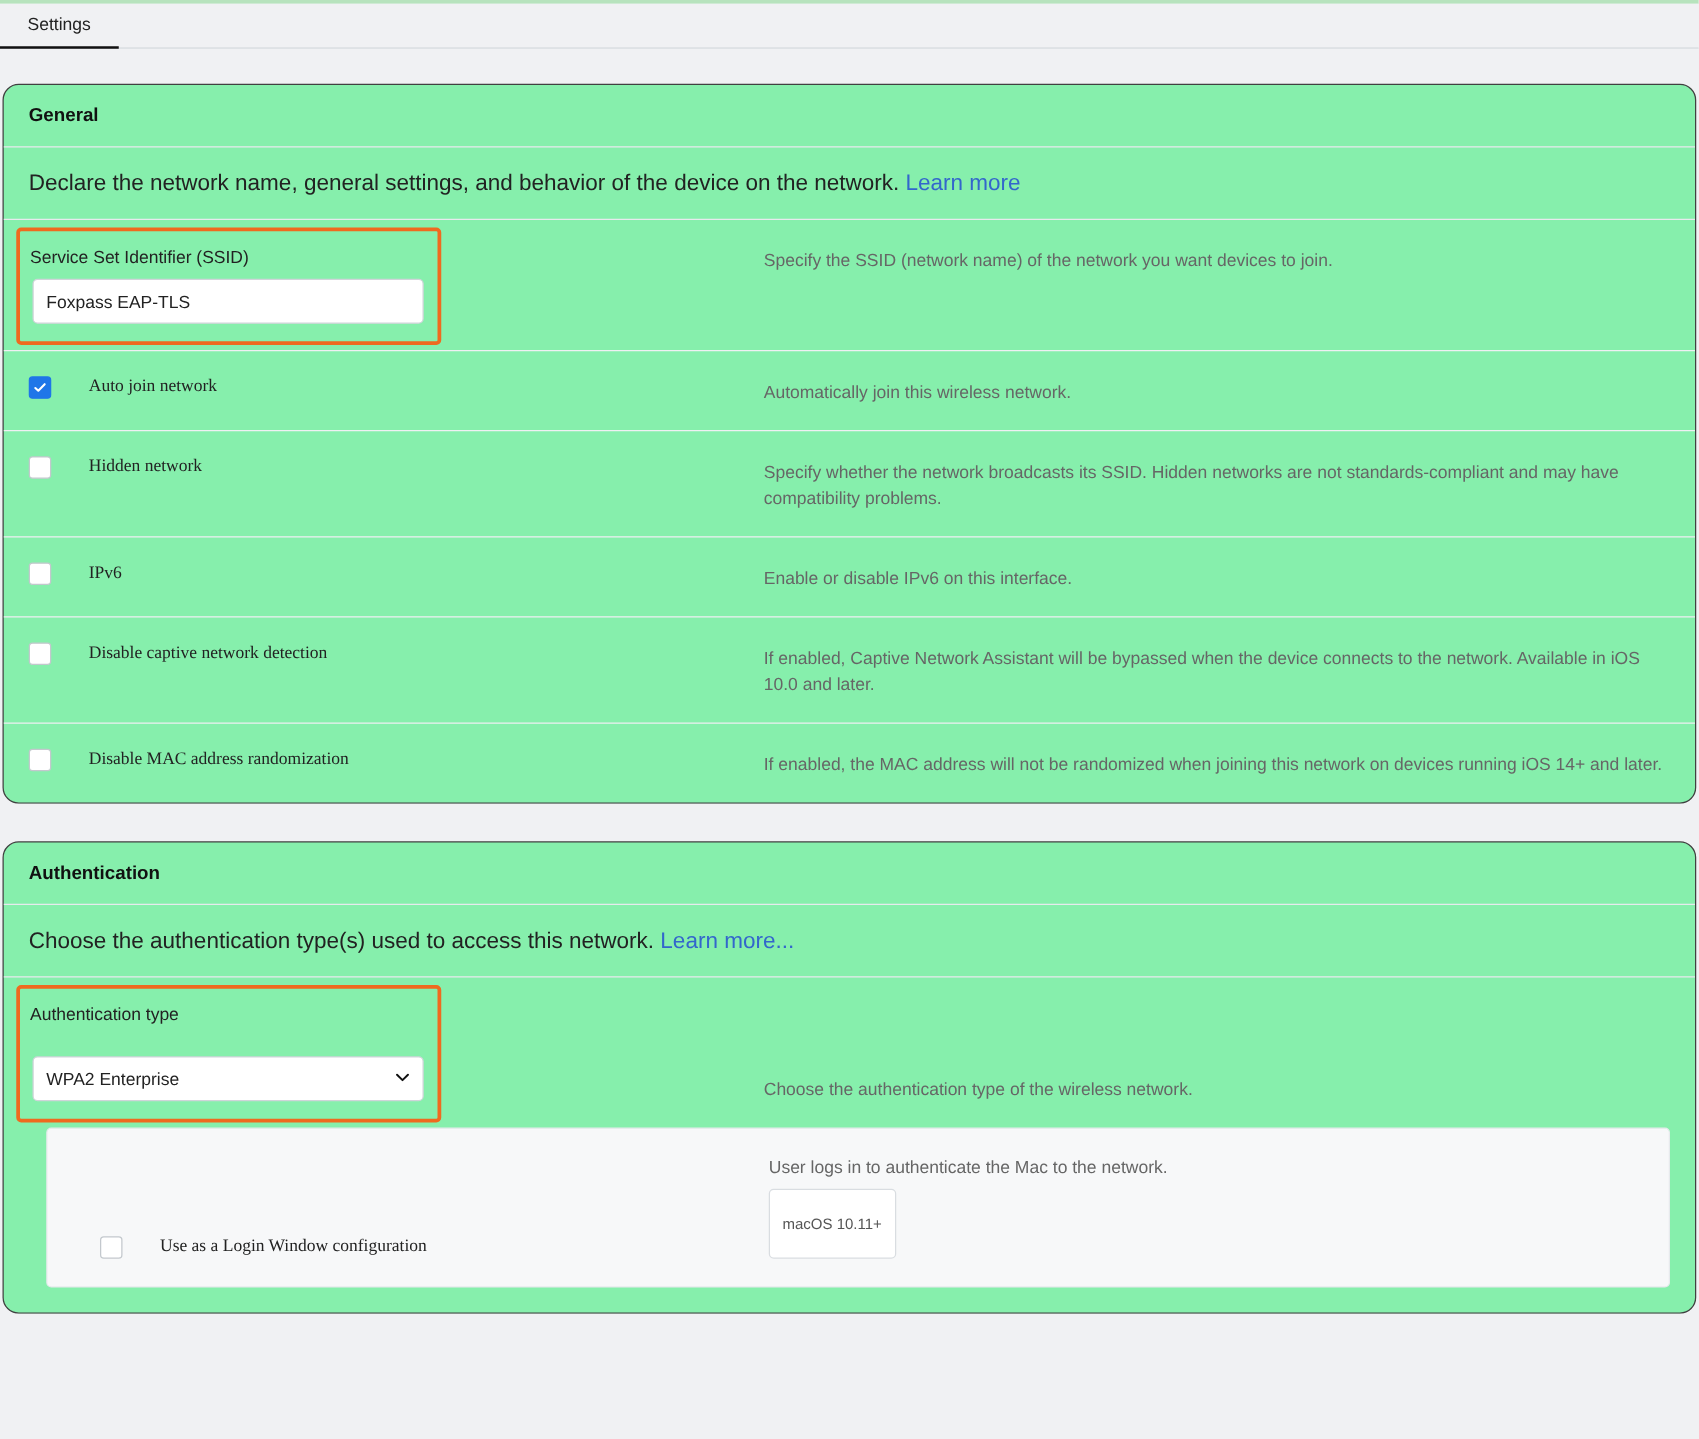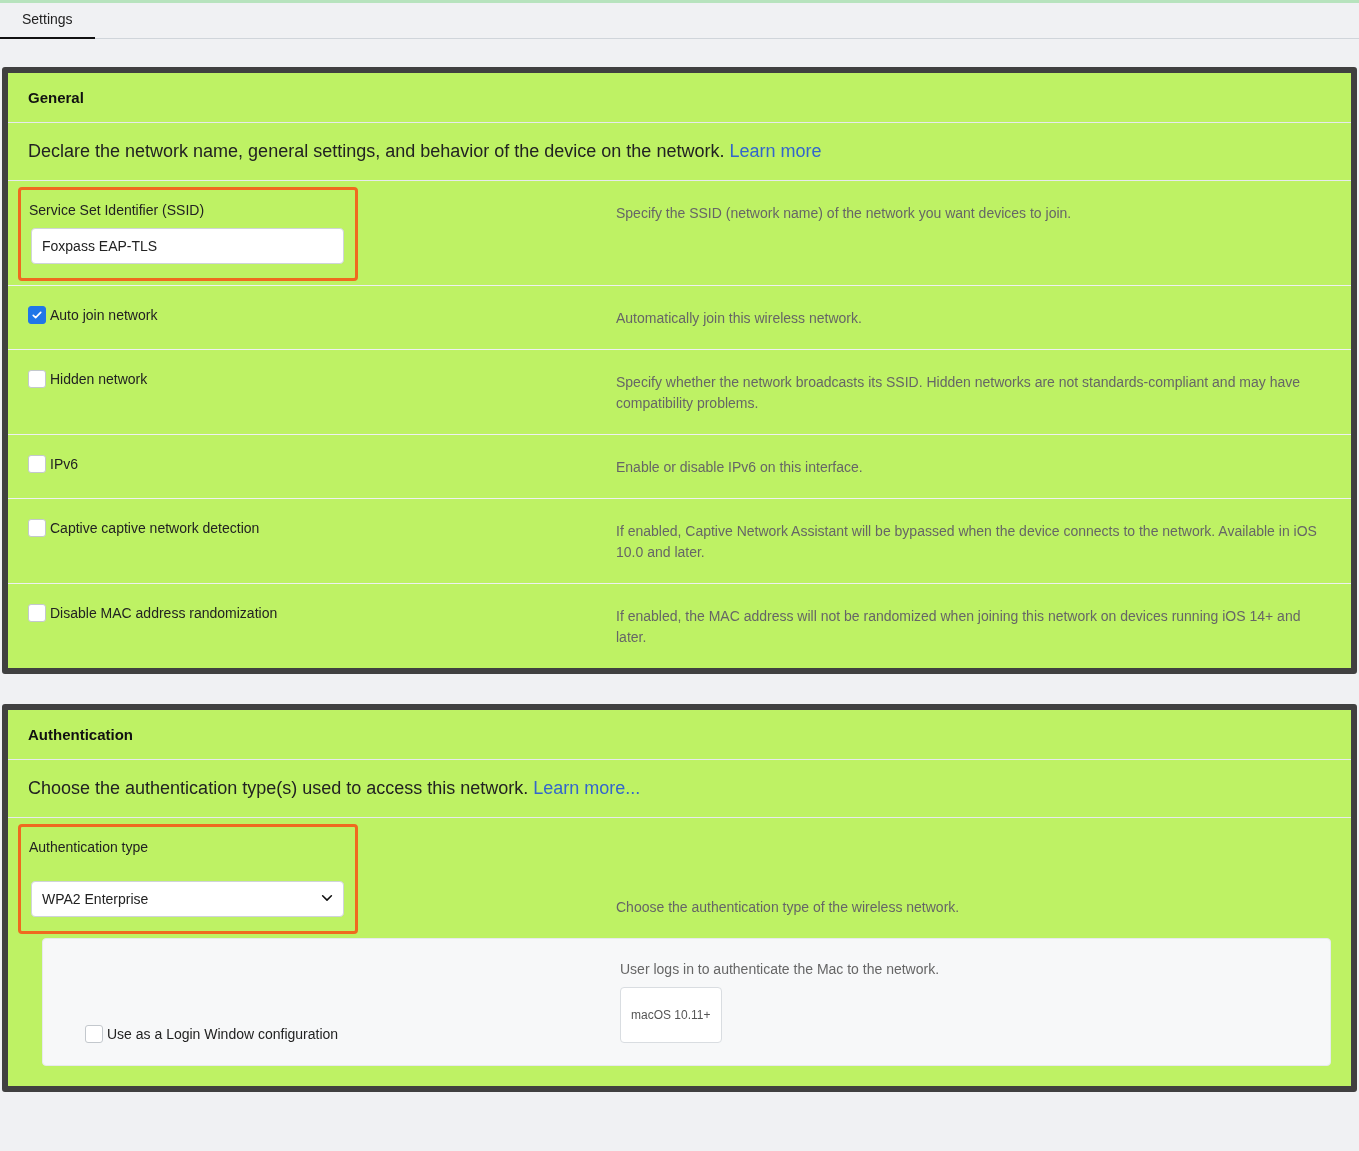--- a/index.html
+++ b/index.html
@@ -20,23 +20,23 @@
   .tab {
     padding: 8px 22px 10px 22px;
     font-size: 14px;
     color: #222;
     cursor: pointer;
     border-bottom: 2px solid #111;
     margin-bottom: -1px;
   }
   .gap { height: 28px; background: #f0f1f3; }
   .card {
-    background: #bef264;
-    border: 6px solid #404040;
-    border-radius: 3px;
+    background: #86efac;
+    border: 1px solid #404040;
+    border-radius: 13px;
     margin: 0 2px;
   }
   .card-header {
     padding: 16px 20px;
     font-weight: 600;
     font-size: 15px;
     border-bottom: 1px solid #e7eaed;
   }
   .card-intro {
     padding: 18px 20px;
@@ -80,21 +80,22 @@
     border: 3px solid #ef6a1f;
     border-radius: 4px;
     padding: 12px 8px 14px 8px;
     margin: -14px -10px -16px -10px;
     width: 340px;
   }
   .highlight .text-input, .highlight .select-wrap { margin-left: 2px; }
   .check-row {
     display: flex;
     align-items: center;
-    gap: 4px;
+    gap: 30px;
+    font-family: Liberation Serif, serif;
   }
   .chk {
     width: 18px; height: 18px;
     border: 1px solid #c3c8cd;
     border-radius: 3px;
     background: #fff;
     display: inline-flex;
     align-items: center;
     justify-content: center;
     flex-shrink: 0;
@@ -209,21 +210,21 @@
       <span class="check-label">IPv6</span>
     </div>
     <div class="row-right">Enable or disable IPv6 on this interface.</div>
   </div>
 
   <div class="row">
     <div class="row-left check-row">
       <span class="chk">
         
       </span>
-      <span class="check-label">Captive captive network detection</span>
+      <span class="check-label">Disable captive network detection</span>
     </div>
     <div class="row-right">If enabled, Captive Network Assistant will be bypassed when the device connects to the network. Available in iOS 10.0 and later.</div>
   </div>
 
   <div class="row" style="border-bottom:none;">
     <div class="row-left check-row">
       <span class="chk">
         
       </span>
       <span class="check-label">Disable MAC address randomization</span>

